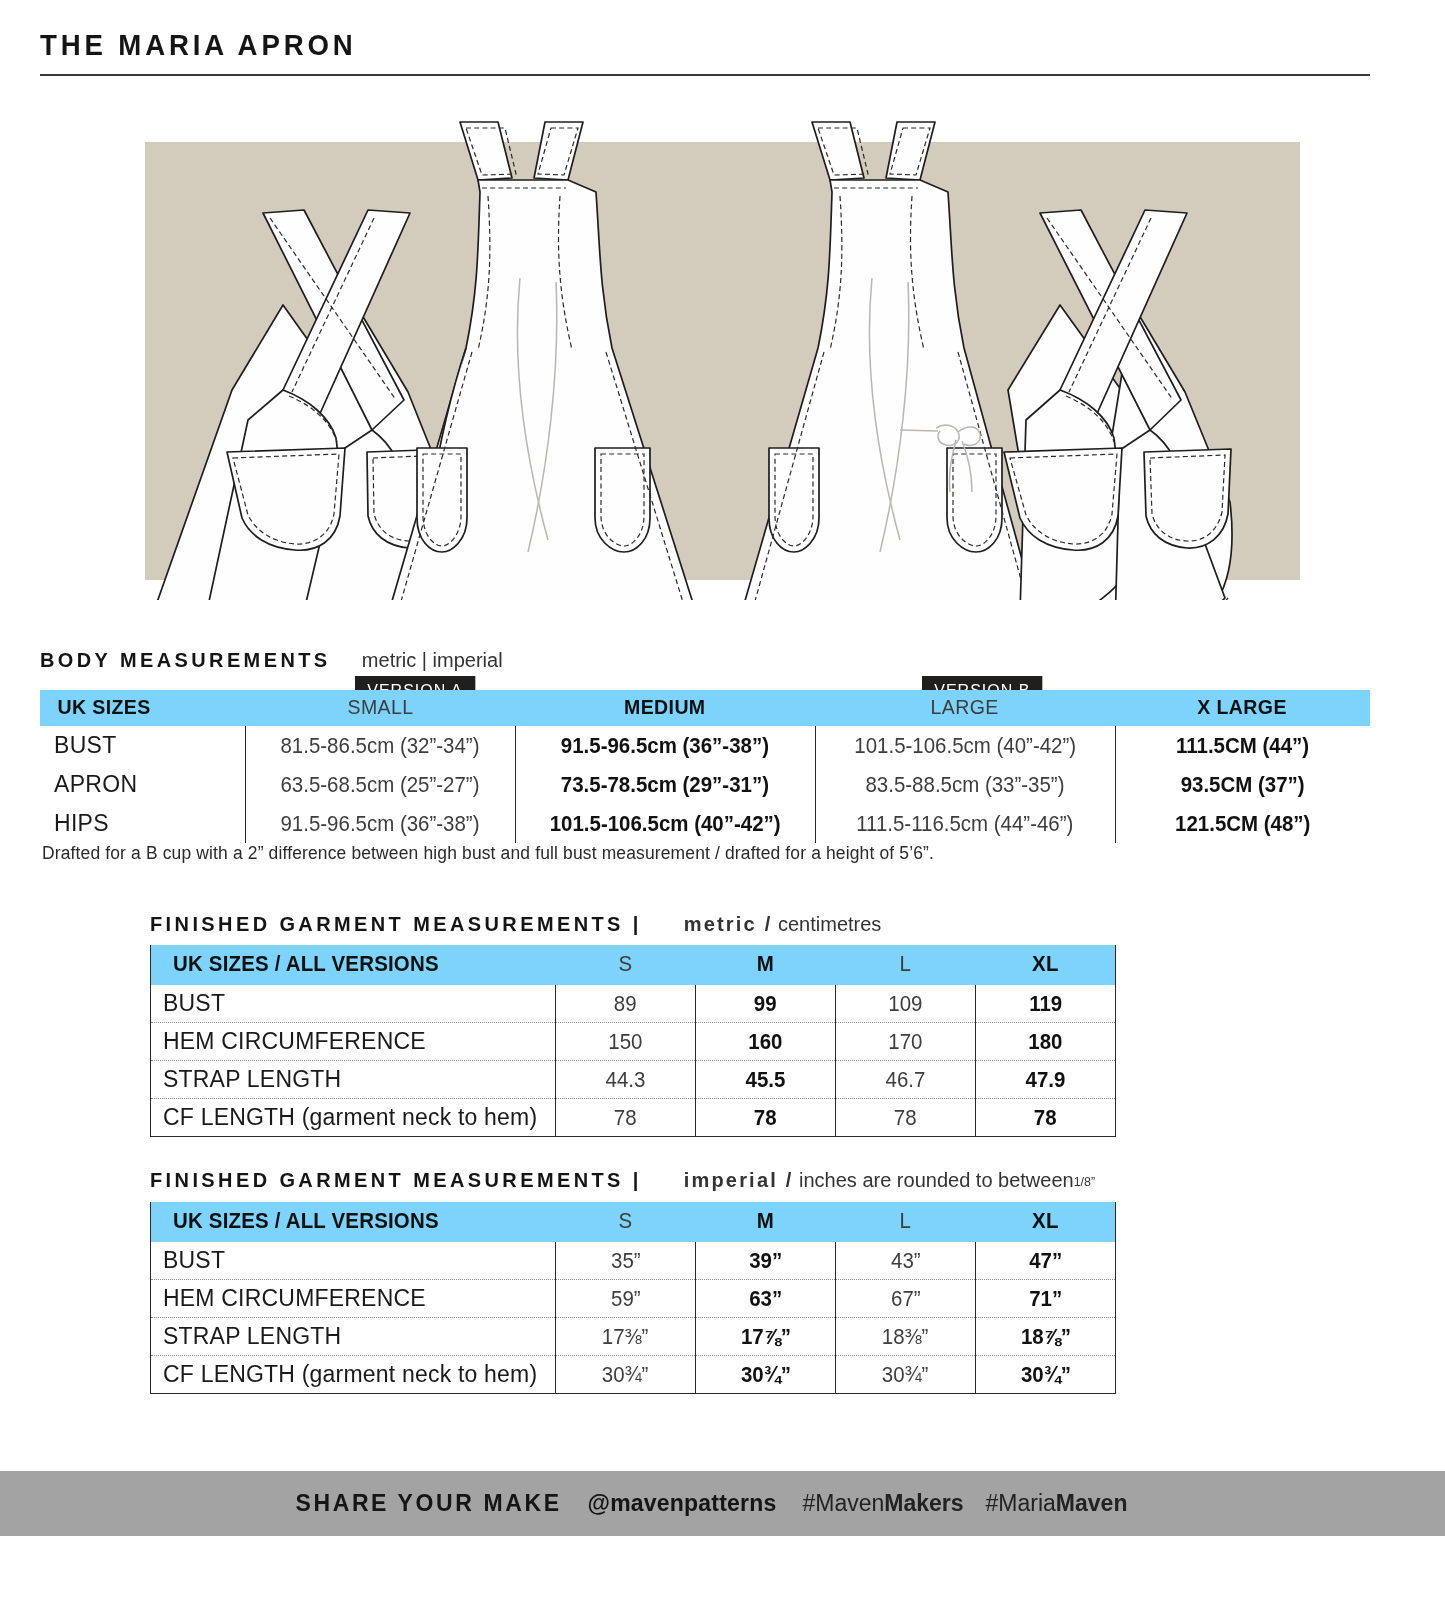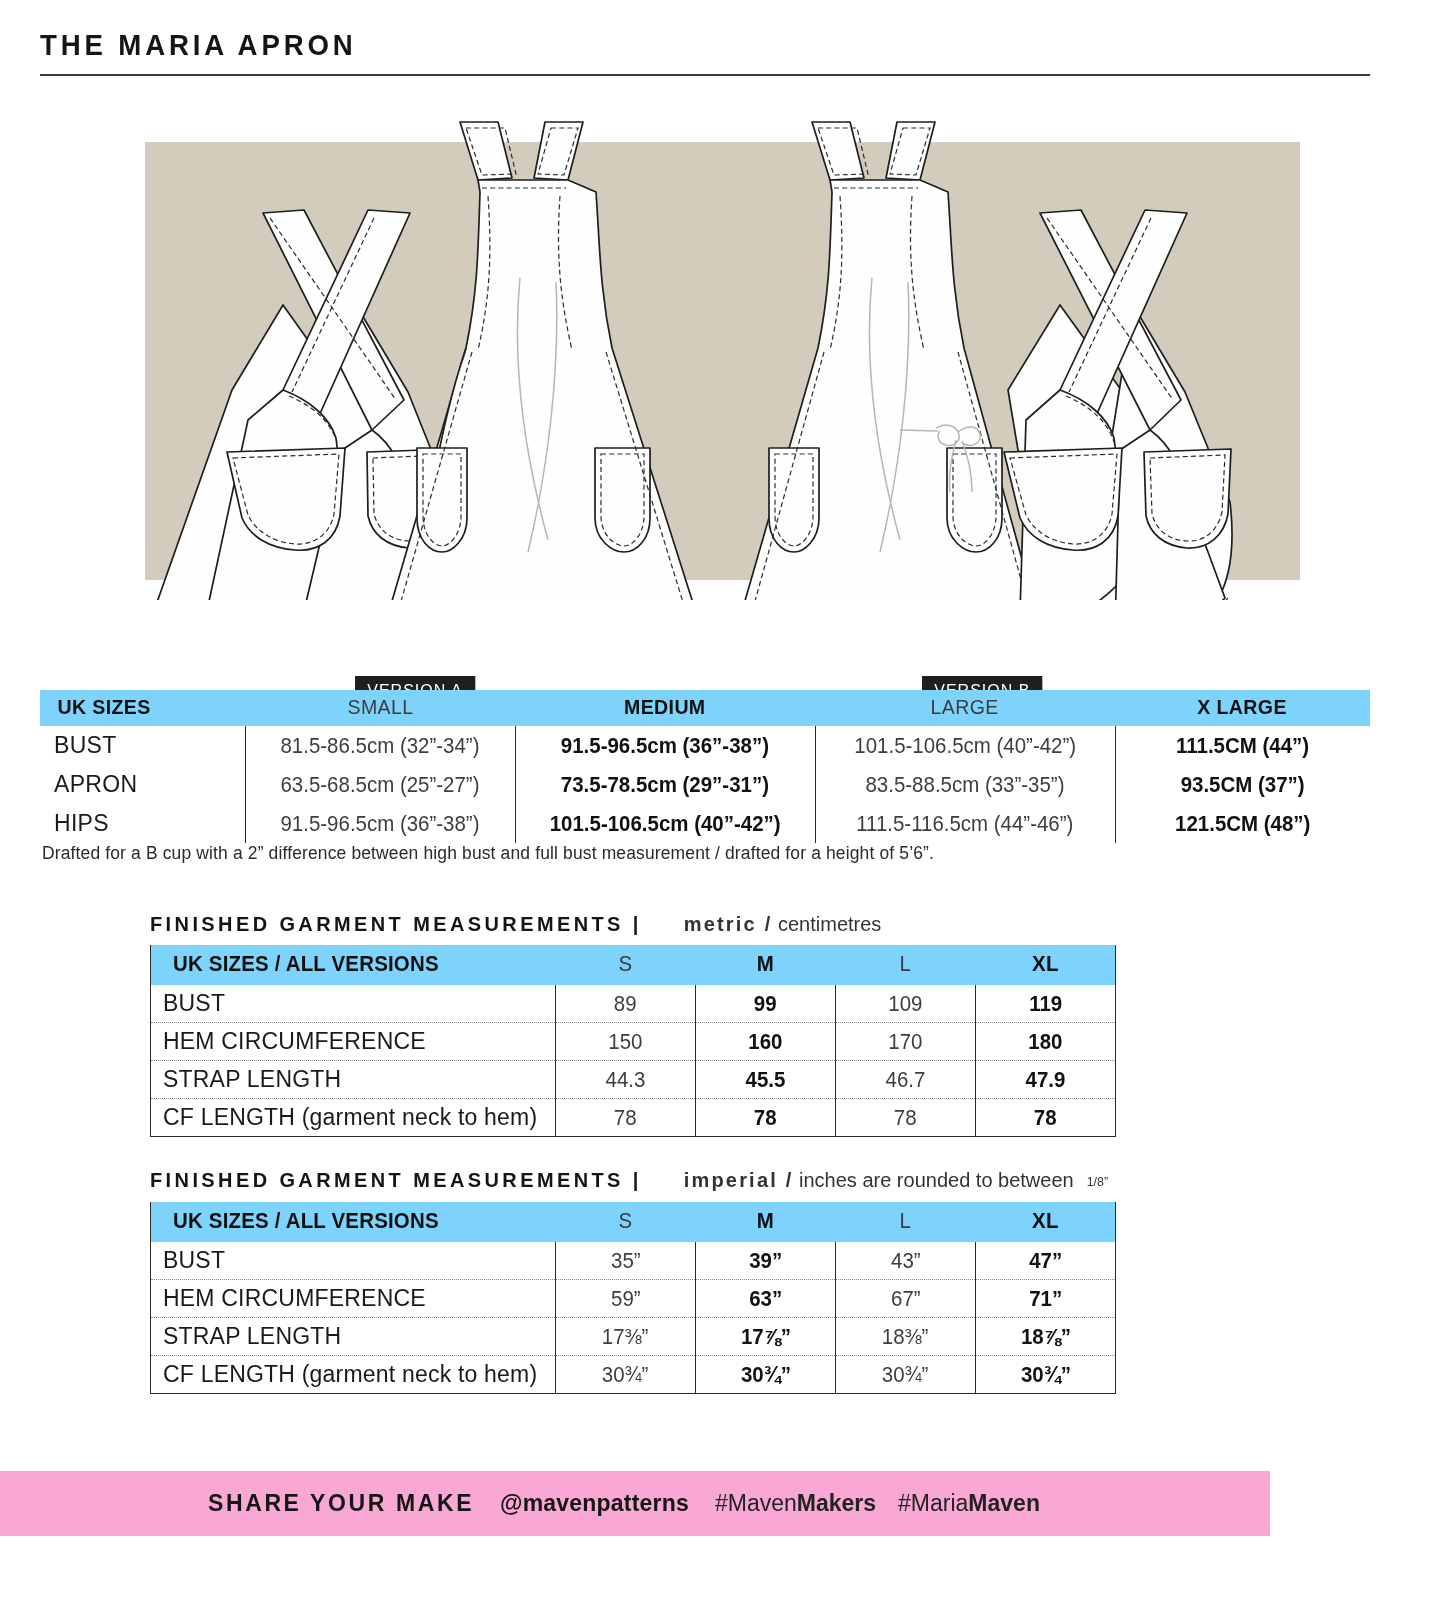--- a/index.html
+++ b/index.html
@@ -139,26 +139,26 @@
   .fg-table tbody tr:last-child td { border-bottom: none; }
   .fg-table tbody td.lbl {
     text-align: left; padding-left: 12px;
     font-family: "Liberation Sans Narrow", "Liberation Sans", sans-serif;
     font-size: 23px; letter-spacing: .2px; font-weight: 500;
   }
   .outer-box { border: 1.6px solid #2a2a2a; border-top: none; }
 
   
   .frac { display: inline-block; font-size: .62em; line-height: 1;
-          vertical-align: baseline; position: relative; top: -.10em; margin-left: 13px; }
+          vertical-align: baseline; position: relative; top: -.10em; }
 
   
   .footer {
-    position: absolute; left: 0; top: 1471px; width: 1270px; height: 65px;
-    background: #f9a8d4;
+    position: absolute; left: 0; top: 1471px; width: 1445px; height: 65px;
+    background: #a3a3a3;
     display: flex; align-items: center; justify-content: center;
   }
   .footer .fitem {
     font-family: "Liberation Sans Narrow", "Liberation Sans", sans-serif;
     font-size: 23px; color: #151515; white-space: nowrap;
   }
   .footer .share { font-weight: bold; letter-spacing: 2.6px; margin-right: 26px; }
   .footer .handle { font-weight: bold; letter-spacing: .2px; margin-right: 26px; }
   .footer .tag { font-weight: 300; margin-right: 22px; color: #222; }
   .footer .tag b { font-weight: bold; }
@@ -290,20 +290,24 @@
         <path class="gf" d="M1144,352 L1231,349 L1228,414 C1224,436 1208,449 1187,448 C1164,446 1150,434 1146,416 Z"></path>
         <path class="st" d="M1150,358 L1225,355 L1222,412 C1218,430 1205,442 1187,441 C1167,440 1156,429 1152,414 Z"></path>
         <path class="st" d="M1066,296 C1092,307 1108,323 1114,342"></path>
       </g>
     </svg>
 
     <div class="badge" id="badge-a">VERSION A</div>
     <div class="badge" id="badge-b">VERSION B</div>
   </div>
 
+  <div class="sec-head" style="left:40px; top:648px;">
+    <span class="main">BODY MEASUREMENTS</span>
+    <span class="sub">metric | imperial</span>
+  </div>
 
   <table id="body-table">
     <colgroup>
       <col style="width:205px">
         <col style="width:270px">
         <col style="width:300px">
         <col style="width:300px">
         <col style="width:255px">
     </colgroup>
     <tbody>

